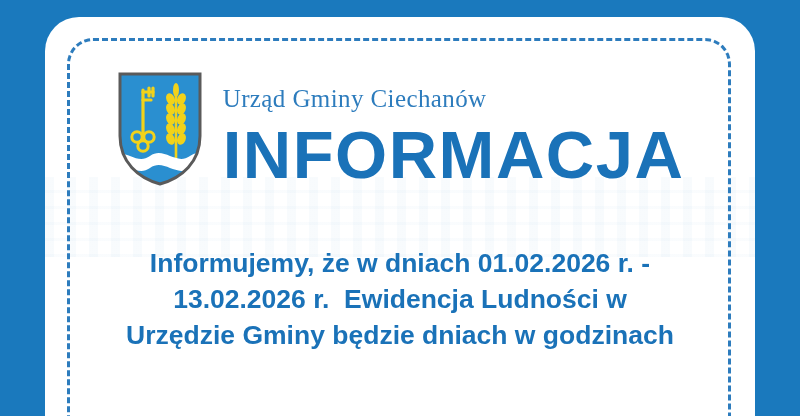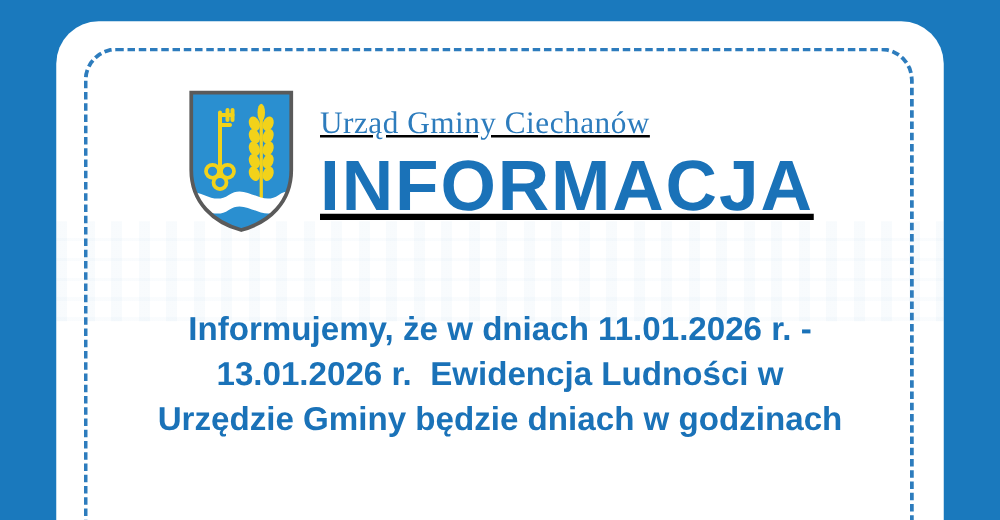--- a/index.html
+++ b/index.html
@@ -70,21 +70,20 @@
 
   
   #header {
     position: absolute;
     left: 0;
     top: 53px;
     width: 710px;
     display: flex;
     justify-content: center;
     align-items: flex-start;
-    text-decoration: underline;
   }
 
   #crest {
     width: 88px;
     height: 118px;
     flex: 0 0 auto;
     margin-top: 0px;
   }
 
   #header-text {
@@ -97,21 +96,21 @@
     font-size: 25px;
     color: #2d7cbd;
     letter-spacing: 0.4px;
     line-height: 1;
     white-space: nowrap;
   }
 
   #headline {
     font-family: "Liberation Sans", sans-serif;
     font-weight: bold;
-    font-size: 57px;
+    font-size: 67px;
     color: #1a72b8;
     letter-spacing: 1.5px;
     line-height: 1.08;
     margin-top: 8px;
     white-space: nowrap;
   }
 
   
   #body-copy {
     position: absolute;
@@ -190,19 +189,19 @@
       </svg>
 
       <div id="header-text">
         <div id="office-name">Urząd Gminy Ciechanów</div>
         <div id="headline">INFORMACJA</div>
       </div>
 
     </div>
 
     <div id="body-copy">
-      <span class="line">Informujemy, że w dniach 11.01.2026 r. -</span>
-      <span class="line">13.01.2026 r.  Ewidencja Ludności w</span>
+      <span class="line">Informujemy, że w dniach 01.02.2026 r. -</span>
+      <span class="line">13.02.2026 r.  Ewidencja Ludności w</span>
       <span class="line">Urzędzie Gminy będzie dniach w godzinach</span>
     </div>
 
   </div>
 </div>
 
 </body></html>

